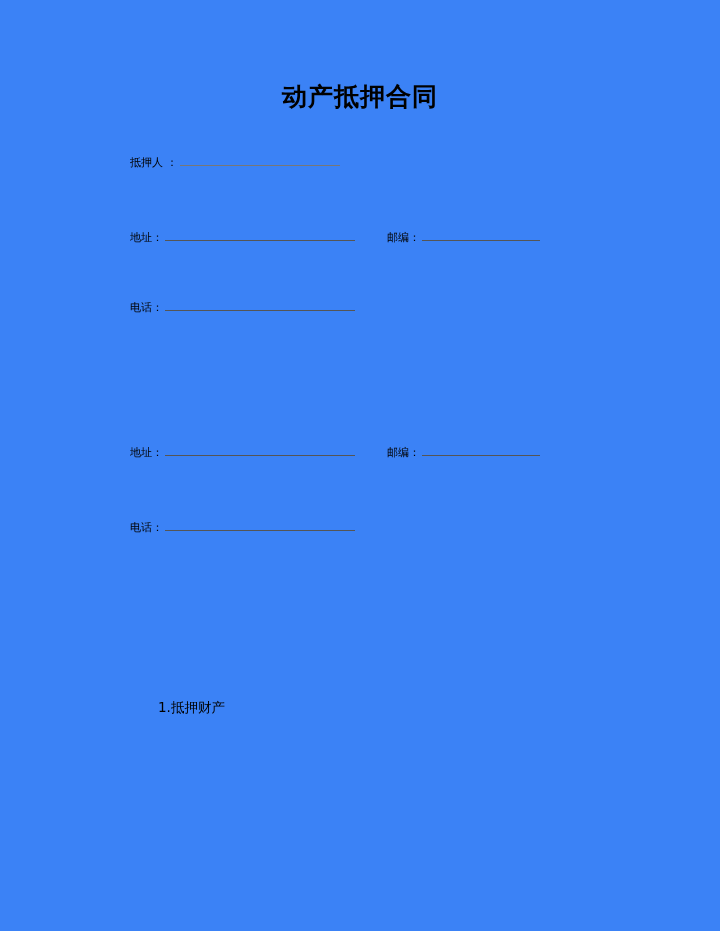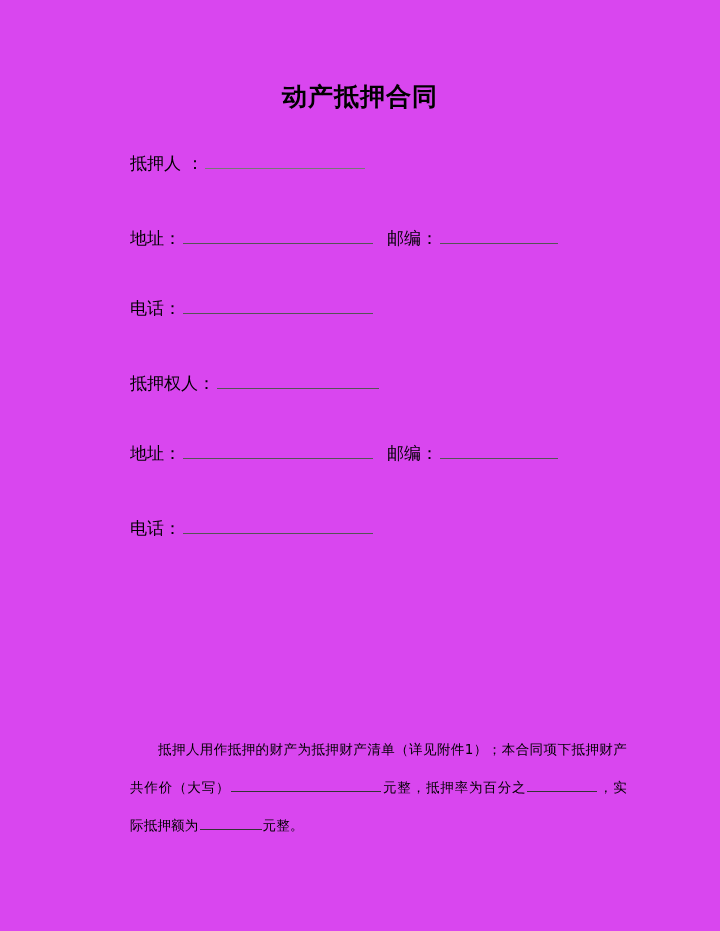--- a/index.html
+++ b/index.html
@@ -14,21 +14,21 @@
     font-family: "DejaVu Sans", "Liberation Sans", sans-serif;
     color: #000000;
     overflow: hidden;
   }
 
   .page {
     position: absolute;
     left: 0; top: 0;
     width: 720px;
     height: 931px;
-    background: #d946ef;
+    background: #3b82f6;
   }
 
   
   .doc-title {
     position: absolute;
     left: 0;
     top: 80px;
     width: 720px;
     text-align: center;
     font-size: 25px;
@@ -36,21 +36,21 @@
     letter-spacing: 1px;
     line-height: 34px;
   }
 
   
   .field-row {
     position: absolute;
     left: 130px;
     width: 500px;
     height: 26px;
-    font-size: 17px;
+    font-size: 11px;
     line-height: 26px;
     white-space: nowrap;
   }
   .field-label {
     display: inline-block;
     vertical-align: baseline;
   }
   .blank-line {
     display: inline-block;
     vertical-align: baseline;
@@ -117,34 +117,29 @@
     <span class="field-label">地址：</span><span class="blank-line" style="width:190px;"></span>
     <span class="field-second">
       <span class="field-label">邮编：</span><span class="blank-line" style="width:118px;"></span>
     </span>
   </div>
 
   <div class="field-row" style="top:295px;">
     <span class="field-label">电话：</span><span class="blank-line" style="width:190px;"></span>
   </div>
 
-  <div class="field-row" style="top:370px;">
-    <span class="field-label">抵押权人：</span><span class="blank-line" style="width:162px;"></span>
-  </div>
 
   <div class="field-row" style="top:440px;">
     <span class="field-label">地址：</span><span class="blank-line" style="width:190px;"></span>
     <span class="field-second">
       <span class="field-label">邮编：</span><span class="blank-line" style="width:118px;"></span>
     </span>
   </div>
 
   <div class="field-row" style="top:515px;">
     <span class="field-label">电话：</span><span class="blank-line" style="width:190px;"></span>
   </div>
 
 
+  <div class="section-head" style="top:695px;">1.抵押财产</div>
 
-  <div class="para indent" style="top:730px;">
-    <span>抵押人用作抵押的财产为抵押财产清单（详见附件1）；本合同项下抵押财产共作价（大写）</span><span class="inline-blank ib-long"></span><span>元整，抵押率为百分之</span><span class="inline-blank ib-mid"></span><span>，实际抵押额为</span><span class="inline-blank ib-short"></span><span>元整。</span>
-  </div>
 
 </div>
 
 </body></html>

